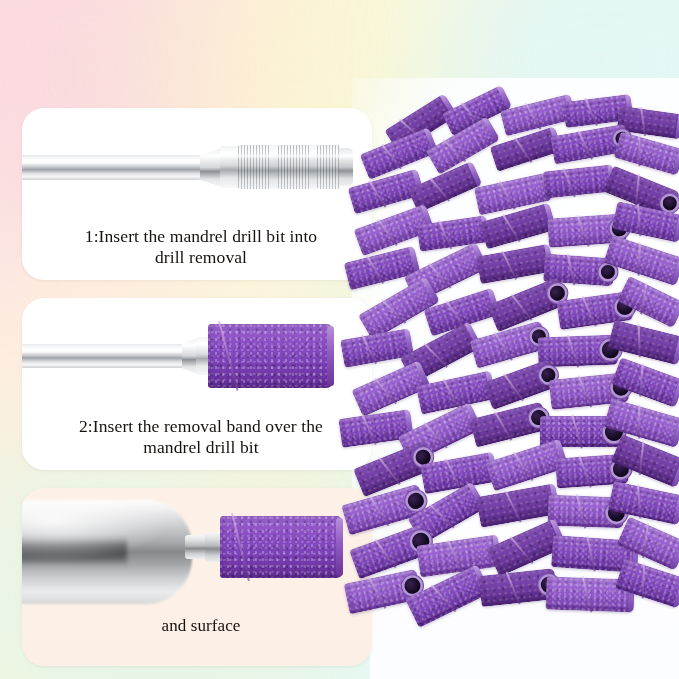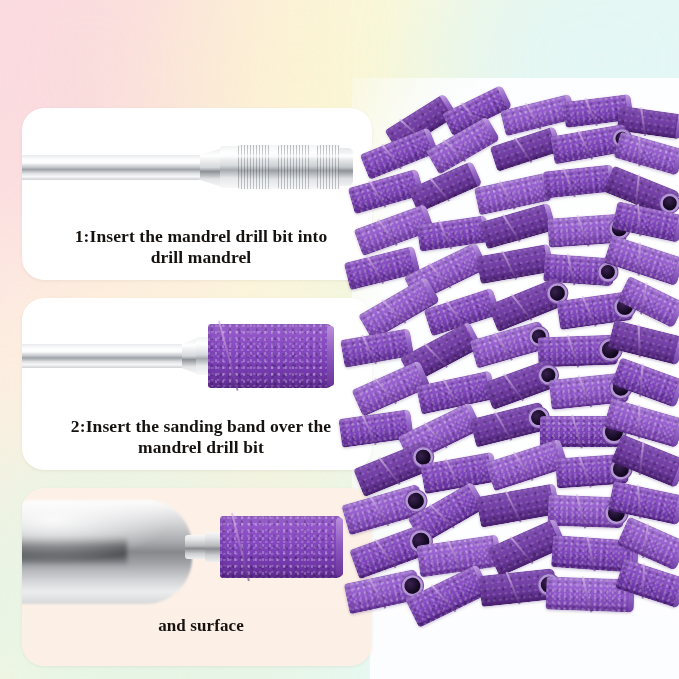--- a/index.html
+++ b/index.html
@@ -95,21 +95,21 @@
   }
   .card-3 .card-stage { height: 126px; }
 
   .caption {
     position: absolute;
     left: 10px; right: 2px;
     text-align: center;
     font-size: 17.5px;
     line-height: 1.22;
     color: #16120f;
-    font-weight: 700;
+    font-weight: 400;
     letter-spacing: .1px;
   }
   .card-1 .caption { top: 118px; }
   .card-2 .caption { top: 118px; }
   .card-3 .caption { top: 128px; font-size: 17px; }
 
   
   .mandrel-shaft {
     position: absolute;
     background: linear-gradient(180deg,
@@ -291,40 +291,40 @@
       <div class="mandrel-band" style="left:247px; top:37px; width:10px; height:44px;"></div>
       <div class="mandrel-knurl" style="left:256px; top:37px; width:32px; height:44px;"></div>
       <div class="mandrel-band" style="left:287px; top:37px; width:9px;  height:44px;"></div>
       <div class="mandrel-knurl" style="left:295px; top:37px; width:23px; height:44px;"></div>
 
       <div class="mandrel-cap" style="left:317px; top:40px; width:14px; height:38px;"></div>
       <div class="metal-hilite" style="left:198px; top:45px; width:133px; height:6px; opacity:.8;"></div>
     </div>
     <div class="caption">
       <div>1:Insert the mandrel drill bit into</div>
-      <div>drill mandrel</div>
+      <div>drill removal</div>
     </div>
   </div>
 
   <div class="card card-2">
     <div class="card-stage">
 
       <div class="mandrel-shaft" style="left:-18px; top:46px; width:180px; height:24px;"></div>
       <div class="metal-hilite" style="left:-18px; top:51px; width:180px; height:5px; opacity:.75;"></div>
 
       <div class="mandrel-taper" style="left:160px; top:40px; width:16px; height:36px; clip-path:polygon(0 16%,100% 0,100% 100%,0 84%);"></div>
       <div class="mandrel-collar" style="left:174px; top:39px; width:14px; height:38px;"></div>
 
       <div class="sand-band" style="left:186px; top:26px; width:124px; height:64px;">
         <div class="sand-seam" style="left:10px; top:-3px; height:72px; transform:rotate(-15deg);"></div>
       </div>
       <div class="sand-rim" style="left:305px; top:28px; width:7px; height:60px;"></div>
     </div>
     <div class="caption">
-      <div>2:Insert the sanding band over the</div>
+      <div>2:Insert the removal band over the</div>
       <div>mandrel drill bit</div>
     </div>
   </div>
 
   <div class="card card-3">
     <div class="card-stage">
 
       <div class="handpiece" style="left:-30px; top:12px; width:200px; height:104px;"></div>
       <div class="hp-dark" style="left:-30px; top:48px; width:135px; height:30px;"></div>
       <div class="hp-glow" style="left:-20px; top:14px; width:170px; height:60px;"></div>

